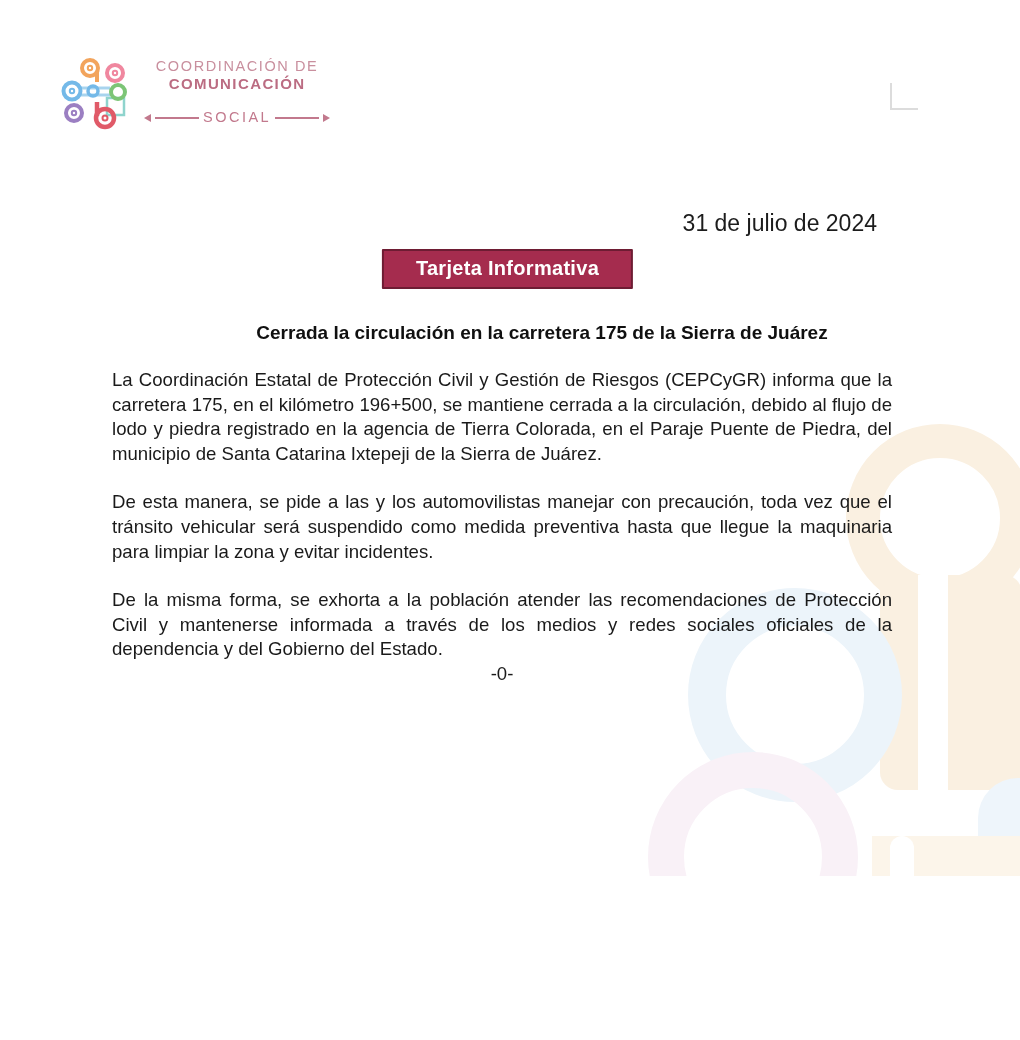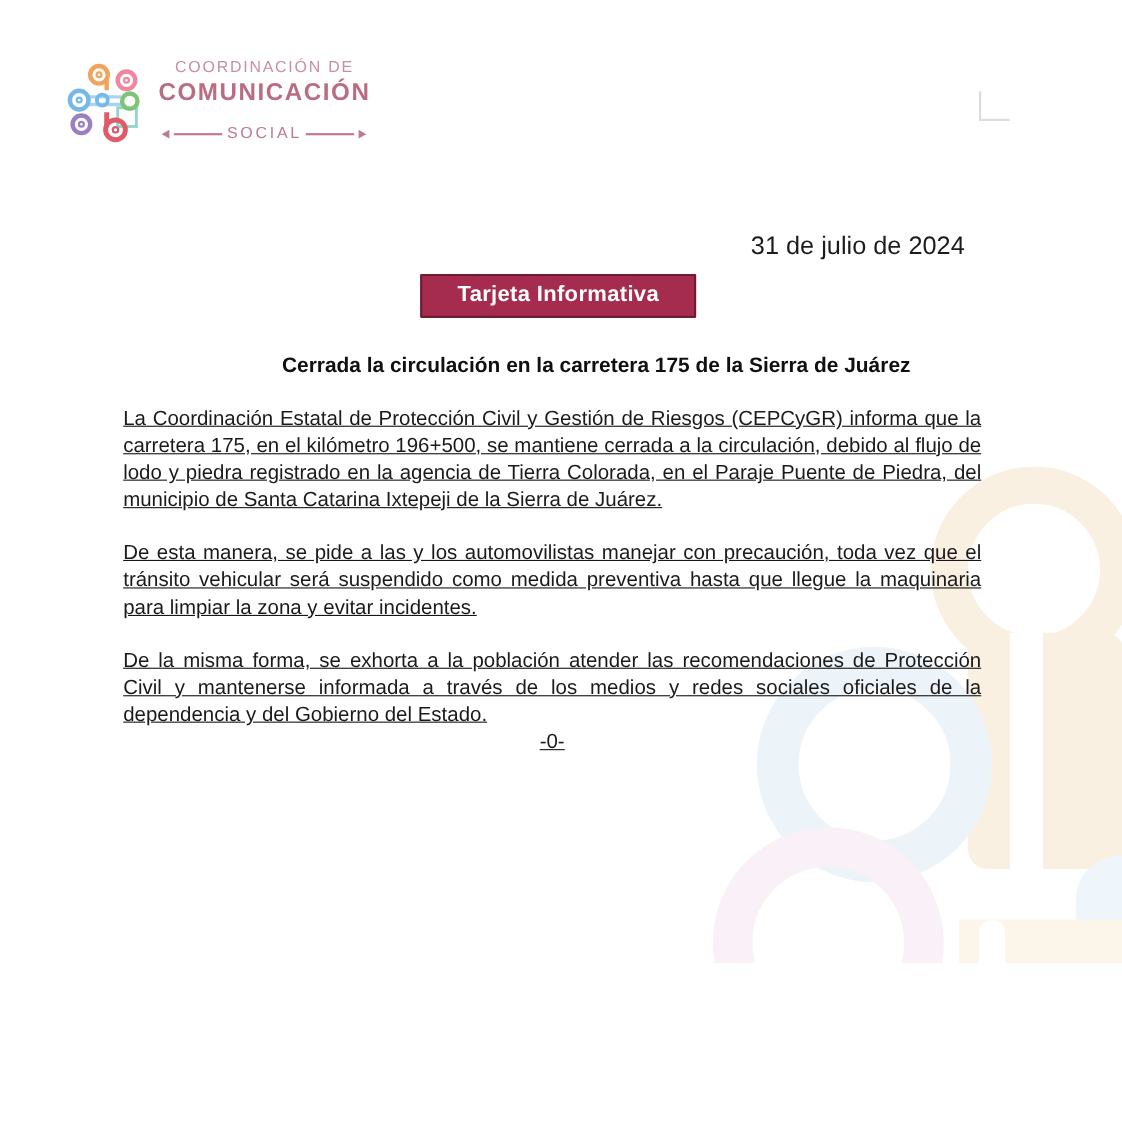--- a/index.html
+++ b/index.html
@@ -28,37 +28,37 @@
   
   .corner { position:absolute; z-index:2; }
   .corner-tr { left:890px; top:83px;  width:28px; height:27px; border-left:2px solid #dcdcdc; border-bottom:2px solid #dcdcdc; }
   .corner-bl { left:85px;  top:938px; width:28px; height:28px; border-top:2px solid #dcdcdc;  border-right:2px solid #dcdcdc; }
   .corner-br { left:892px; top:938px; width:26px; height:28px; border-top:2px solid #c9c9c9;  border-left:2px solid #c9c9c9; }
 
   
   .logo { position:absolute; left:60px; top:52px; display:flex; align-items:center; gap:10px; z-index:3; }
   .logo-text { display:flex; flex-direction:column; align-items:center; line-height:1.18; }
   .logo-line1 { font-size:14.5px; letter-spacing:1.6px; color:#c98f9e; font-weight:400; white-space:nowrap; }
-  .logo-line2 { font-size:22px; letter-spacing:1.4px; color:#bb6c82; font-weight:700; white-space:nowrap; }
+  .logo-line2 { font-size:15px; letter-spacing:1.4px; color:#bb6c82; font-weight:700; white-space:nowrap; }
   .logo-line3 { display:flex; align-items:center; gap:4px; color:#c2798d; margin-top:17px; }
   .logo-line3 .word { font-size:14.5px; letter-spacing:2.5px; color:#c2798d; }
   .arrow-line { display:inline-block; width:44px; height:2px; background:#c2798d; }
   .arrow-head-l { width:0; height:0; border-top:4px solid transparent; border-bottom:4px solid transparent; border-right:7px solid #c2798d; }
   .arrow-head-r { width:0; height:0; border-top:4px solid transparent; border-bottom:4px solid transparent; border-left:7px solid #c2798d; }
 
   
   .dateline { position:absolute; top:210px; right:143px; font-size:23px; color:#1c1c1c; z-index:3; }
   .badge { position:absolute; top:249px; left:50%; transform:translateX(-51%); z-index:3;
     padding:6px 32px 7px; font-size:20px; font-weight:700; letter-spacing:0.3px;
     border:2px solid; border-radius:1px; white-space:nowrap; }
   .doc-title { position:absolute; top:322px; left:0; width:1004px; text-align:center;
     font-size:19px; font-weight:700; color:#101010; z-index:3;margin-left:40px; }
 
   
-  .content { position:absolute; left:112px; top:368px; width:780px; z-index:3;text-decoration:underline; }
+  .content { position:absolute; left:112px; top:368px; width:780px; z-index:3; }
   .content p { font-size:18.6px; line-height:24.6px; text-align:justify; color:#1a1a1a; margin:0 0 24px 0; }
   .content p:last-of-type { margin-bottom:0; }
   .end-mark { width:100%; text-align:center; font-size:18.6px; line-height:24px; color:#1a1a1a; }
 
   
   .stripe { position:absolute; left:64px; top:1003px; width:803px; height:9px; display:flex;
     border-radius:4px; overflow:hidden; z-index:3; }
   .stripe span { flex:1 1 0; height:100%; }
 </style>
 </head>

